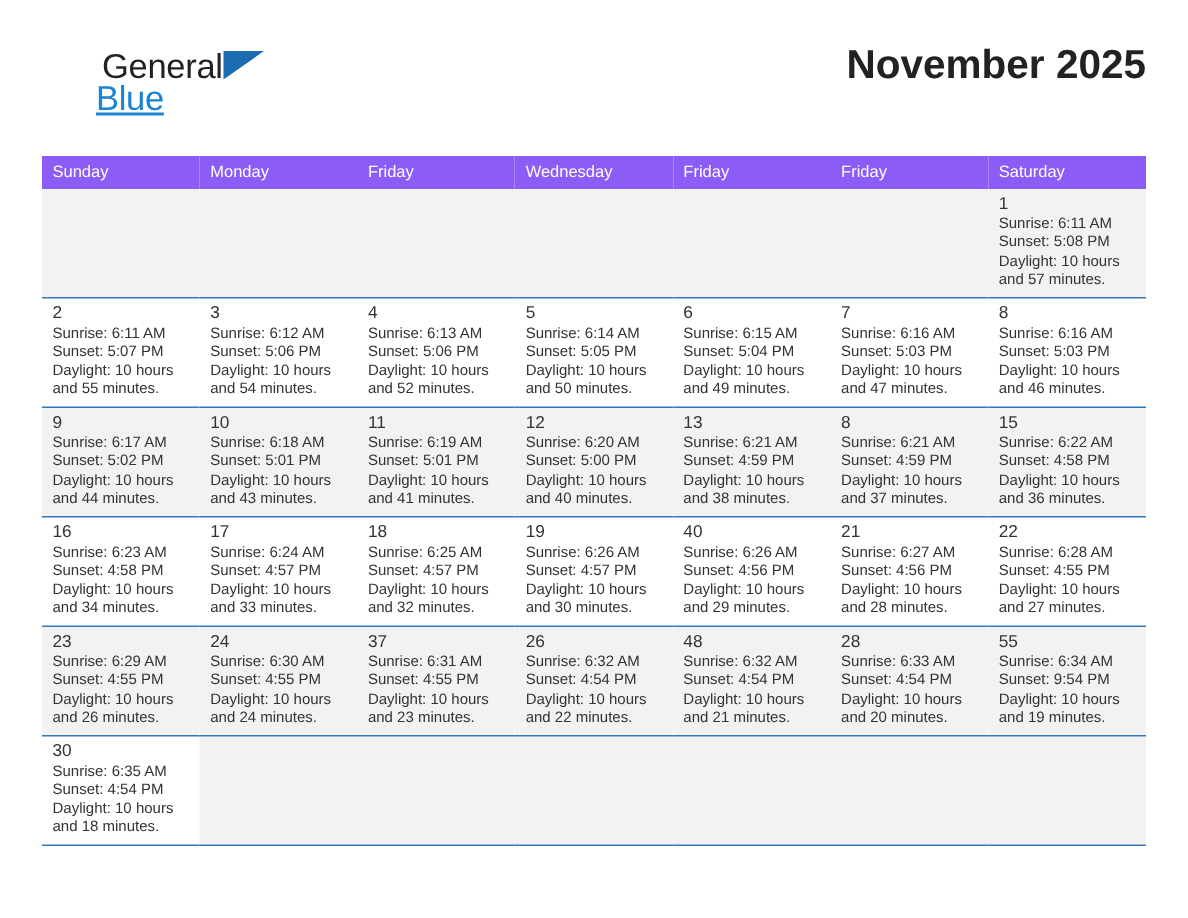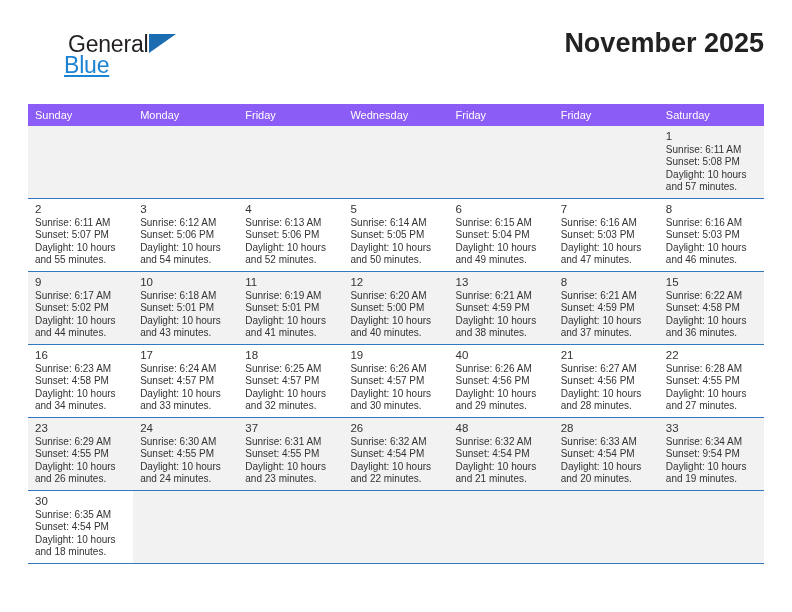--- a/index.html
+++ b/index.html
@@ -463,21 +463,21 @@
             <div class="cell-inner">
               <div class="daynum">28</div>
               <div class="dayinfo">Sunrise: 6:33 AM
 Sunset: 4:54 PM
 Daylight: 10 hours
 and 20 minutes.</div>
             </div>
           </td>
           <td class="day-cell cell-shaded">
             <div class="cell-inner">
-              <div class="daynum">33</div>
+              <div class="daynum">55</div>
               <div class="dayinfo">Sunrise: 6:34 AM
 Sunset: 9:54 PM
 Daylight: 10 hours
 and 19 minutes.</div>
             </div>
           </td>
         </tr>
         <tr>
           <td class="day-cell">
             <div class="cell-inner">

